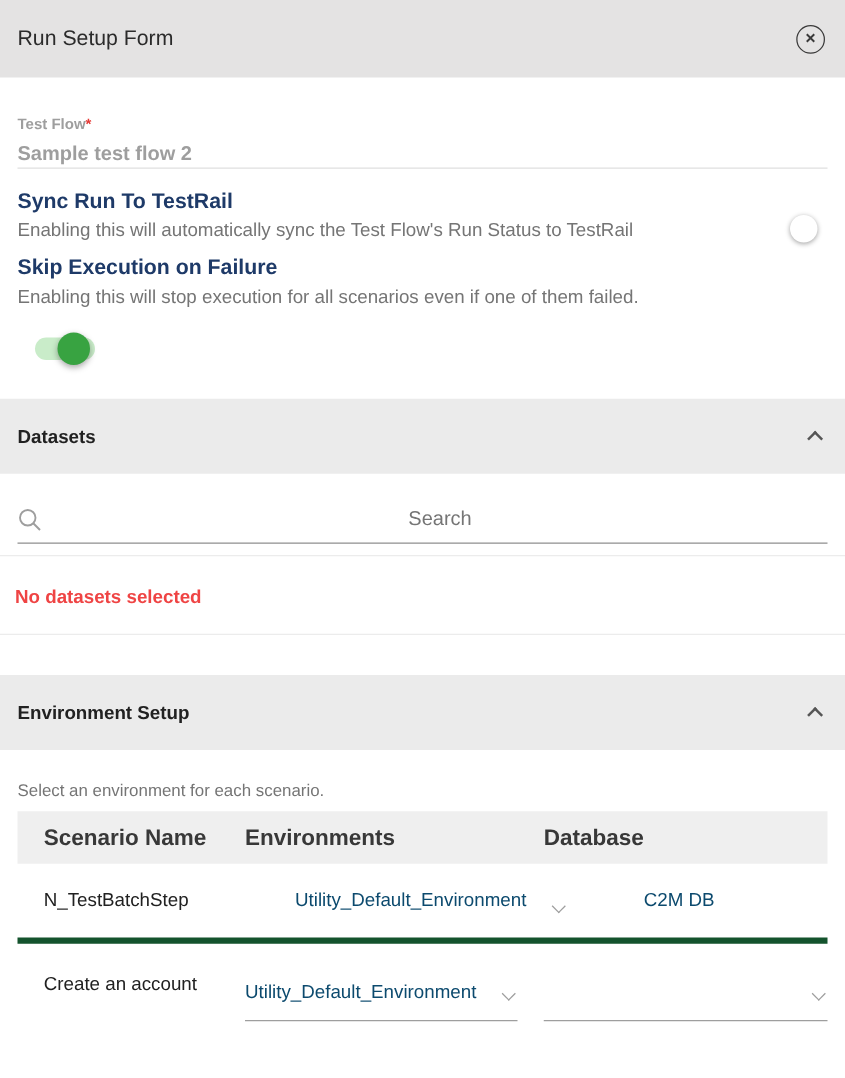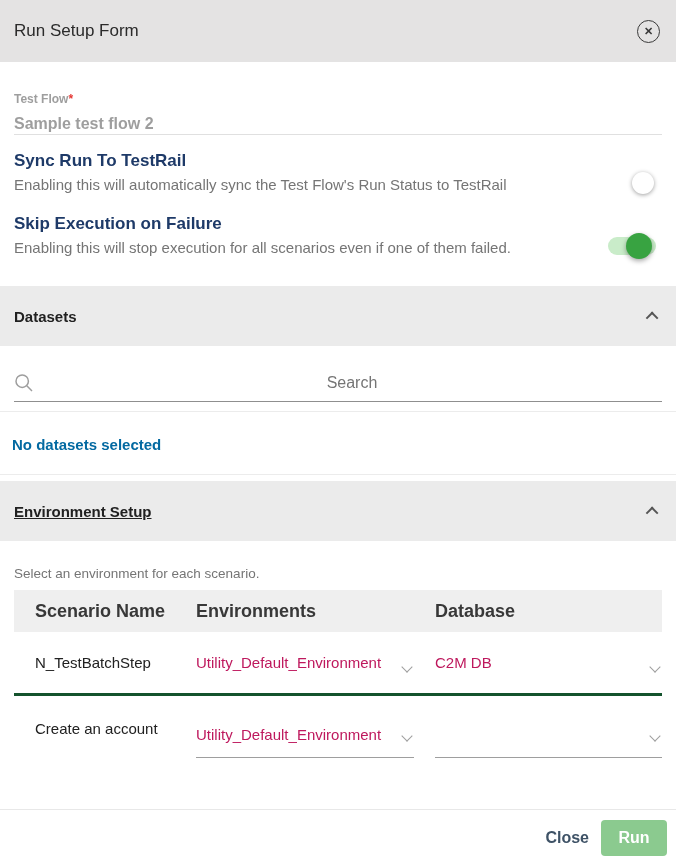--- a/index.html
+++ b/index.html
@@ -28,21 +28,21 @@
 
   
   .field { margin: 30px 14px 12px 14px; border-bottom: 1px solid #e0e0e0; padding-bottom: 0; font-weight: bold; }
   .field-label { font-size: 12px; color: #9e9e9e; line-height: 14px; }
   .required-star { color: #e53935; font-size: 12px; }
   .field-value { font-size: 16px; color: #9e9e9e; margin-top: 7px; line-height: 21px; }
 
   
   .toggle-row { display: flex; align-items: flex-start; margin: 0 14px; }
   .toggle-row.first { margin-top: 16px; }
-  .toggle-row.second { margin-top: 18px; }
+  .toggle-row.second { margin-top: 8px; flex-direction: column; }
   .toggle-texts { flex: 1 1 auto; min-width: 0; }
   .toggle-heading { font-size: 17px; font-weight: bold; color: #1e3a68; line-height: 20px; }
   .toggle-desc { font-size: 15px; color: #757575; margin-top: 5px; line-height: 18px; }
   .switch { position: relative; width: 56px; height: 26px; flex: none; margin-left: 12px; margin-top: 19px; cursor: pointer; }
   .switch-track { position: absolute; top: 4px; left: 2px; right: 6px; height: 18px; border-radius: 9px; background: transparent; }
   .switch[data-state="on"] .switch-track { background: #c9ecc9; }
   .switch-knob { position: absolute; border-radius: 50%; }
   .switch[data-state="off"] .switch-knob {
     top: 2px; right: 8px; width: 22px; height: 22px; background: #ffffff;
     box-shadow: 0 1px 4px rgba(0,0,0,0.38);
@@ -50,21 +50,21 @@
   .switch[data-state="on"] .switch-knob {
     top: 0; right: 10px; width: 26px; height: 26px; background: #38a341;
     box-shadow: 0 2px 5px rgba(0,0,0,0.35);
   }
 
   
   .section-bar {
     margin-top: 27px; height: 60px; background: #ebebeb;
     display: flex; align-items: center; padding: 0 18px 0 14px;
   }
-  .section-bar.env { margin-top: 6px; text-decoration: underline; }
+  .section-bar.env { margin-top: 32px; }
   .section-title { font-size: 15px; font-weight: bold; color: #212121; }
   .chev-up {
     margin-left: auto; width: 9px; height: 9px;
     border-left: 2px solid #555; border-top: 2px solid #555;
     transform: rotate(45deg) translateY(2px);
   }
 
   
   .search-row {
     margin: 27px 14px 0 14px; display: flex; align-items: center;
@@ -73,37 +73,37 @@
   .search-icon-svg { flex: none; margin-right: 8px; }
   .search-input {
     border: none; outline: none; flex: 1; font-size: 16px; color: #616161;
     font-family: "Liberation Sans", sans-serif; background: transparent; text-align: center;
   }
   .search-input::placeholder { color: #757575; opacity: 1; }
 
   .divider { border: none; border-top: 1px solid #ececec; margin-top: 9px; }
   .divider.below-empty { margin-top: 20px; }
 
-  .empty-msg { margin: 24px 14px 0 12px; font-size: 15px; font-weight: bold; color: #0369a1; line-height: 18px; }
+  .empty-msg { margin: 24px 14px 0 12px; font-size: 15px; font-weight: bold; color: #ef4444; line-height: 18px; }
 
   .env-hint { margin: 25px 14px 0 14px; font-size: 13.5px; color: #757575; line-height: 16px; }
 
   
   .env-table { margin: 8px 14px 0 14px; width: 648px; }
   .trow { display: grid; grid-template-columns: 161px 239px 248px; align-items: center; }
   .thead { background: #efefef; height: 42px; }
   .th { font-size: 18px; font-weight: bold; color: #383838; padding-left: 21px; }
   .tbody-row { height: 64px; }
-  .tbody-row.row-divider { border-bottom: 3px solid #14532d; }
+  .tbody-row.row-divider { border-bottom: 5px solid #14532d; gap: 40px; }
   .td { font-size: 15px; color: #212121; padding-left: 21px; }
   .select {
     display: flex; align-items: center; width: 100%; padding-right: 3px;
     cursor: pointer; height: 40px;
   }
-  .select-value { font-size: 15px; color: #be185d; white-space: nowrap; }
+  .select-value { font-size: 15px; color: #0c4a6e; white-space: nowrap; }
   .chev-down {
     margin-left: auto; width: 8px; height: 8px; flex: none;
     border-right: 1.8px solid #9e9e9e; border-bottom: 1.8px solid #9e9e9e;
     transform: rotate(45deg); margin-top: 8px;
   }
   .select.underlined { border-bottom: 1px solid #9e9e9e; height: 46px; margin-top: 14px; }
   .select.underlined .chev-down { margin-top: 2px; }
 
   
   .footer-divider { border: none; border-top: 1px solid #e8e8e8; margin-top: 49px; }

